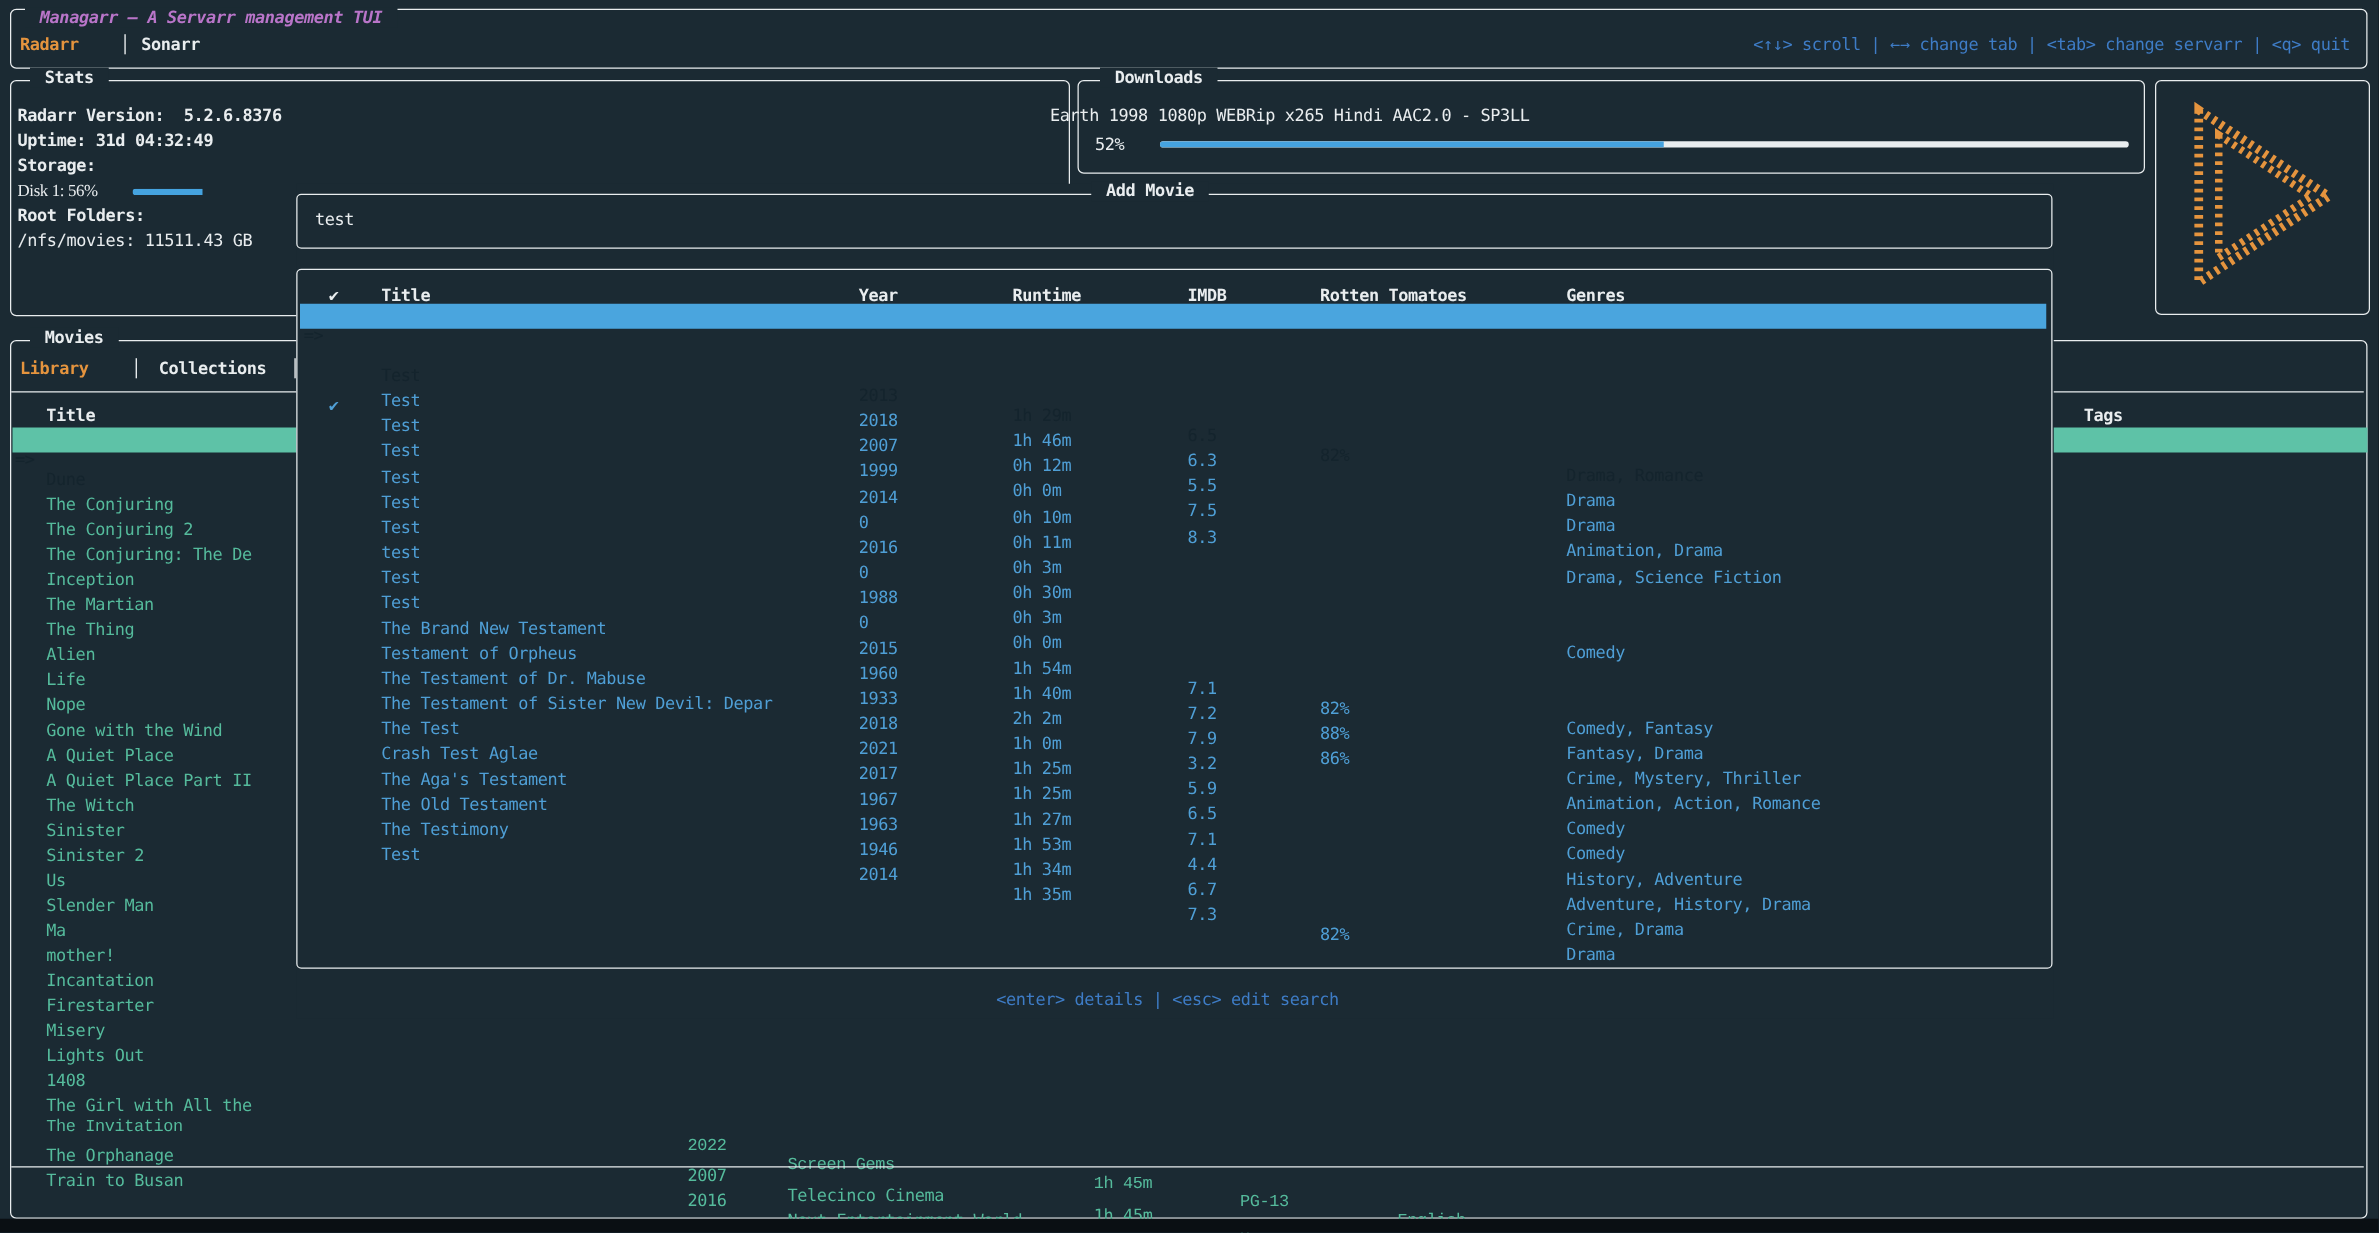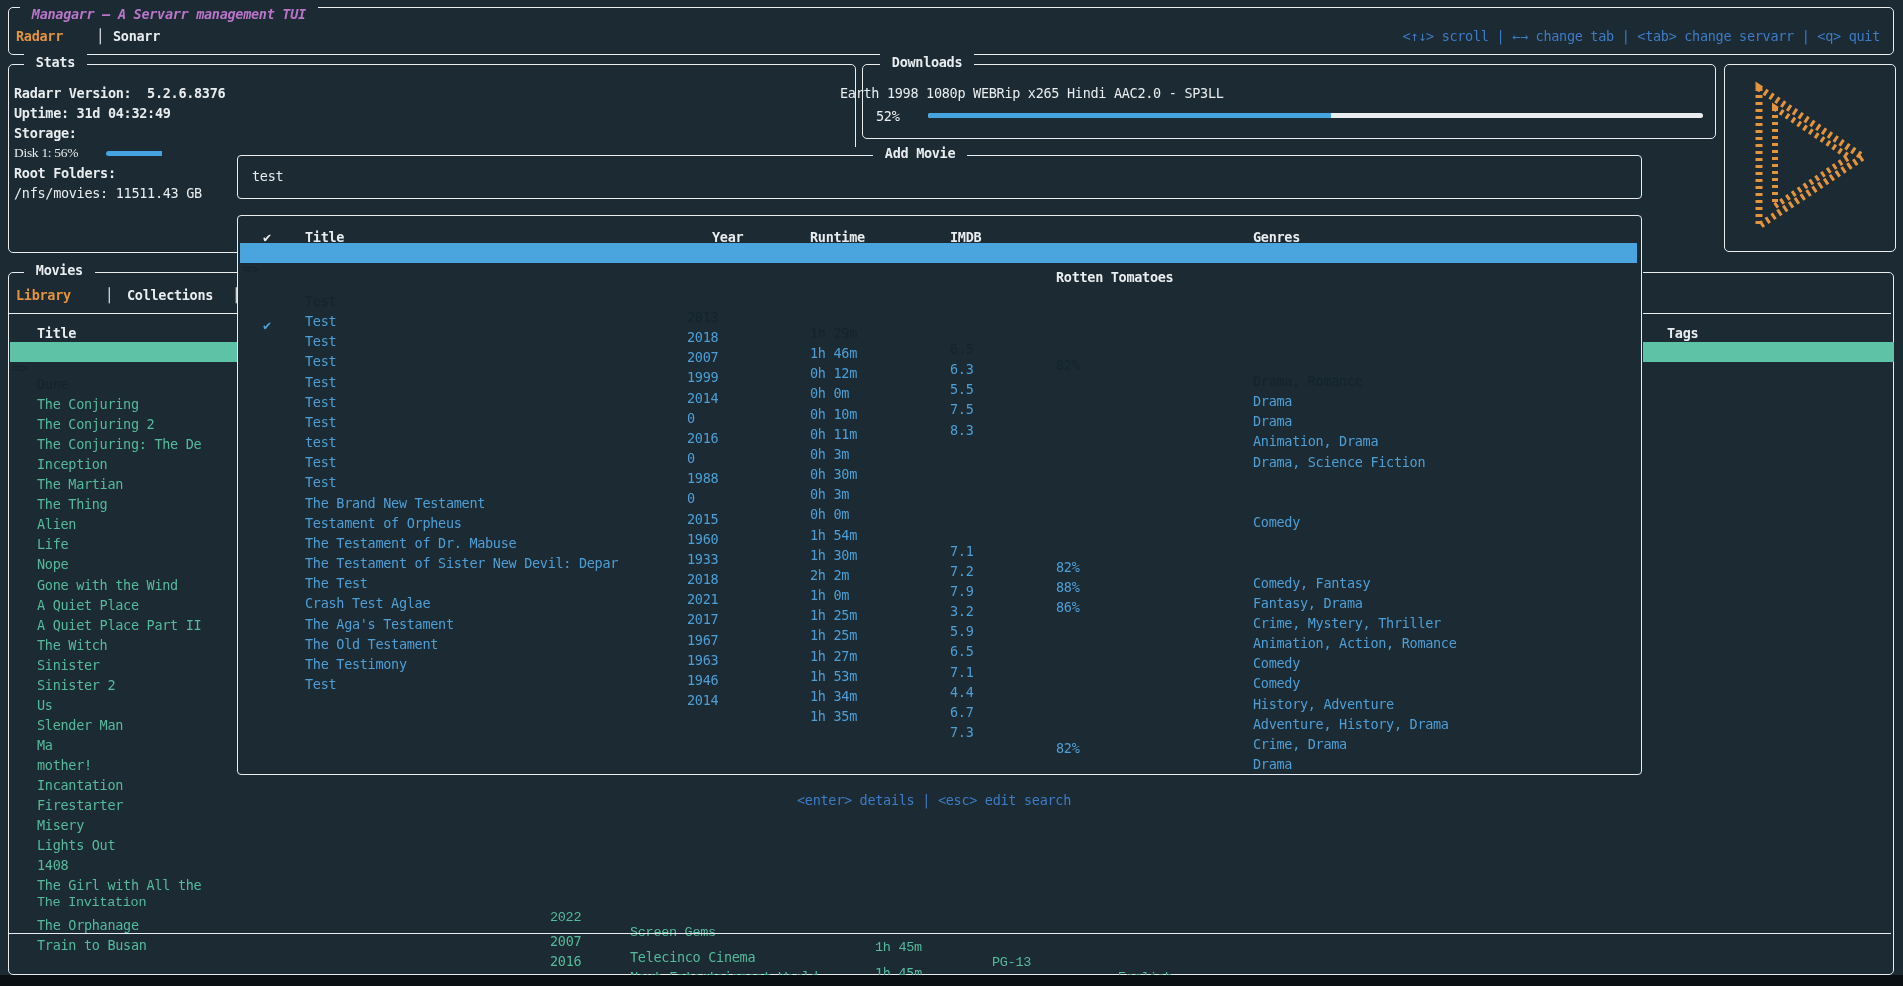--- a/index.html
+++ b/index.html
@@ -443,24 +443,24 @@
 
   <div id="modal">
 
     <div class="panel inner" style="left:0;top:8px;width:1403px;height:42px;border-radius:4px;"></div>
     <span class="ptitle" style="left:636px;top:-2px;background:var(--bg);"> Add Movie </span>
     <span class="line" style="left:15px;top:19px;">test</span>
 
     <div class="panel inner" style="left:0;top:68px;width:1403px;height:558px;border-radius:4px;"></div>
     <span class="line hdr" style="left:26px;top:80px;">✔</span>
     <span class="line hdr" style="left:68px;top:80px;">Title</span>
-    <span class="line hdr" style="left:450px;top:80px;margin-left:25px;">Year</span>
+    <span class="line hdr" style="left:450px;top:80px;">Year</span>
     <span class="line hdr" style="left:573px;top:80px;">Runtime</span>
     <span class="line hdr" style="left:713px;top:80px;">IMDB</span>
-    <span class="line hdr" style="left:819px;top:80px;margin-top:40px;">Rotten Tomatoes</span>
+    <span class="line hdr" style="left:819px;top:80px;">Rotten Tomatoes</span>
     <span class="line hdr" style="left:1016px;top:80px;">Genres</span>
 
     <div>
 
     <div class="trow selected" style="left: 3px; width: 1397px; top: 96px;">
           <span class="f-marker">=&gt;</span>
           <span class="f-check"></span>
           <span class="f-title">Test</span>
           <span class="f-year">2013</span>
           <span class="f-runtime">1h 29m</span>
@@ -566,21 +566,21 @@
           <span class="f-runtime">1h 54m</span>
           <span class="f-imdb">7.1</span>
           <span class="f-rt">82%</span>
           <span class="f-genres">Comedy, Fantasy</span>
         </div>
         <div class="trow" style="left: 3px; width: 1397px; top: 317.76px;">
           <span class="f-marker"></span>
           <span class="f-check"></span>
           <span class="f-title">Testament of Orpheus</span>
           <span class="f-year">1960</span>
-          <span class="f-runtime">1h 30m</span>
+          <span class="f-runtime">1h 40m</span>
           <span class="f-imdb">7.2</span>
           <span class="f-rt">88%</span>
           <span class="f-genres">Fantasy, Drama</span>
         </div>
         <div class="trow" style="left: 3px; width: 1397px; top: 337.92px;">
           <span class="f-marker"></span>
           <span class="f-check"></span>
           <span class="f-title">The Testament of Dr. Mabuse</span>
           <span class="f-year">1933</span>
           <span class="f-runtime">2h 2m</span>

